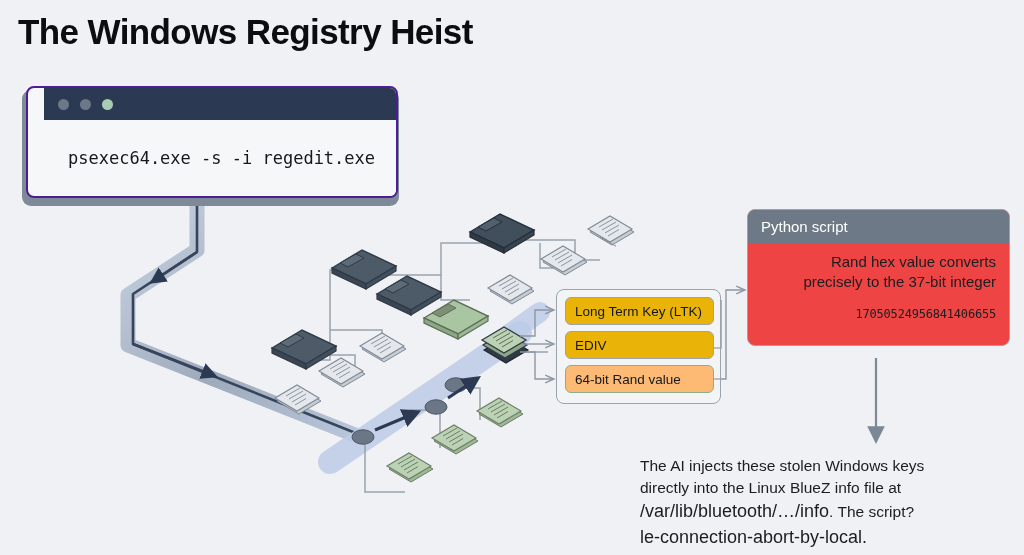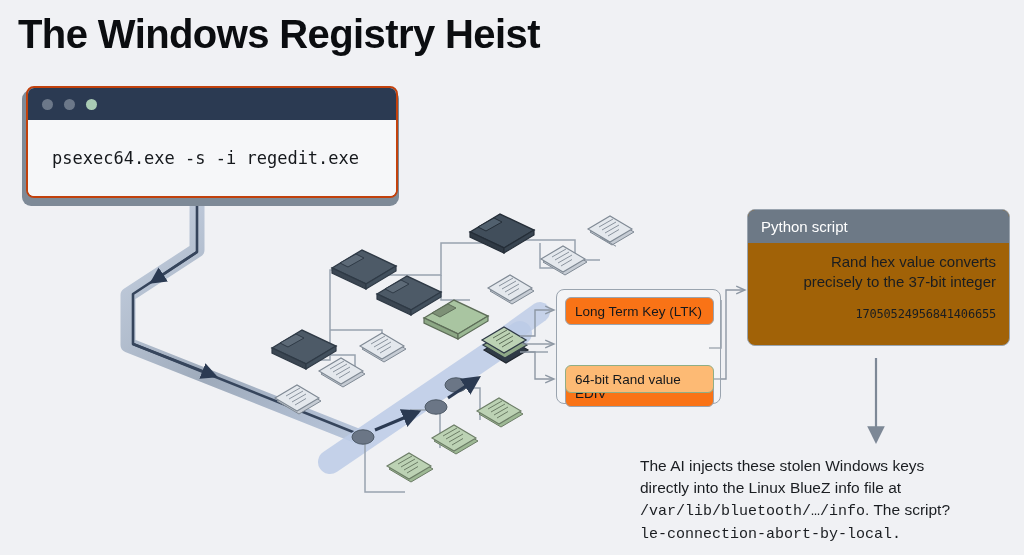--- a/index.html
+++ b/index.html
@@ -8,37 +8,38 @@
     background:#f0f1f4;
     font-family:"Liberation Sans", sans-serif;
     overflow:hidden;
     position:relative;
   }
   #stage{position:absolute;inset:0;}
 
   
   .title{
     position:absolute;left:18px;top:12px;
-    font-size:40px;font-weight:bold;
+    font-size:35px;font-weight:bold;
     letter-spacing:-0.6px;
     color:#0b0d10;
     font-family:"Liberation Sans", sans-serif;
   }
 
   
   .term-shadow{
     position:absolute;left:22px;top:90px;width:377px;height:116px;
     background:#7e8a97;border-radius:9px;
   }
   .term{
     position:absolute;left:26px;top:86px;width:372px;height:112px;
     border-radius:8px;overflow:hidden;
-    border:2px solid #c2410c;
+    border:2px solid #4c1d95;
     background:#f6f7f9;
     box-sizing:border-box;
+    padding-left:16px;
   }
   .term-bar{
     height:32px;background:#2b3a52;display:flex;align-items:center;padding-left:14px;gap:11px;
   }
   .dot{width:11px;height:11px;border-radius:50%;}
   .dot.g1{background:#6c7889;}
   .dot.g2{background:#6c7889;}
   .dot.g3{background:#a9cbb4;}
   .term-body{
     background:#f6f7f9;height:calc(100% - 32px);
@@ -53,49 +54,49 @@
   .keybox-wrap{
     position:absolute;left:556px;top:289px;width:165px;height:115px;
     border:1px solid #9aa4af;border-radius:8px;background:rgba(255,255,255,0.22);
     box-sizing:border-box;
   }
   .keybox{
     position:absolute;left:8px;width:149px;height:28px;
     border:1px solid #9aa4af;border-radius:6px;
     display:flex;align-items:center;padding-left:9px;
     font-size:13.5px;color:#15181c;box-sizing:border-box;
-    background:#f97316;
+    background:#eab308;
   }
   .keybox.k1{top:7px;}
-  .keybox.k2{top:41px;margin-top:48px;}
+  .keybox.k2{top:41px;}
   .keybox.k3{top:75px;background:#fdba74;border-color:#8fae86;}
 
   
   .py-panel{
     position:absolute;left:747px;top:209px;width:263px;height:137px;
     border:1px solid #9aa4af;border-radius:8px;overflow:hidden;
-    background:#a16207;box-sizing:border-box;
+    background:#ef4444;box-sizing:border-box;
   }
   .py-head{
     background:#6d7986;color:#ffffff;font-size:15px;
     height:33px;display:flex;align-items:center;padding-left:13px;
   }
   .py-body{padding:9px 13px 0 13px;text-align:right;}
   .py-text{font-size:15px;color:#1a1d21;line-height:1.35;}
   .py-num{
     font-family:"DejaVu Sans Mono", monospace;
     font-size:12px;color:#1a1d21;margin-top:14px;letter-spacing:-0.2px;
   }
 
   
   .caption{
     position:absolute;left:640px;top:455px;width:372px;
     font-size:15.5px;color:#1a1d21;line-height:1.42;
   }
-  .caption .mono{font-family:Liberation Mono, monospace;font-size:15px;}
+  .caption .mono{font-family:Liberation Sans, sans-serif;font-size:18px;}
 
   svg{position:absolute;left:0;top:0;}
 </style>
 </head>
 <body>
 
 <div id="stage">
 
   <div class="title">The Windows Registry Heist</div>
 

